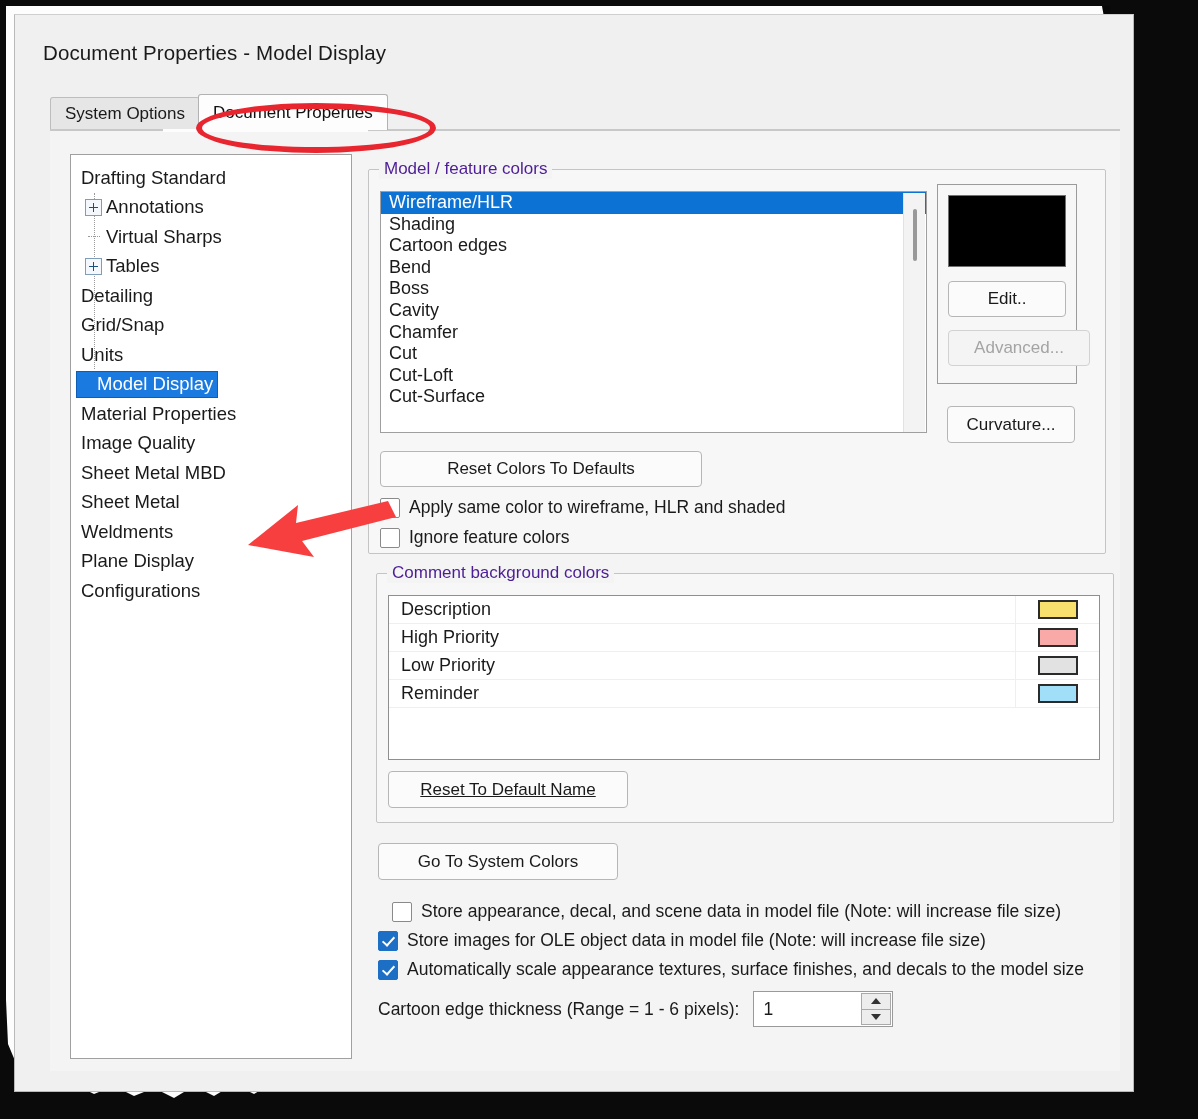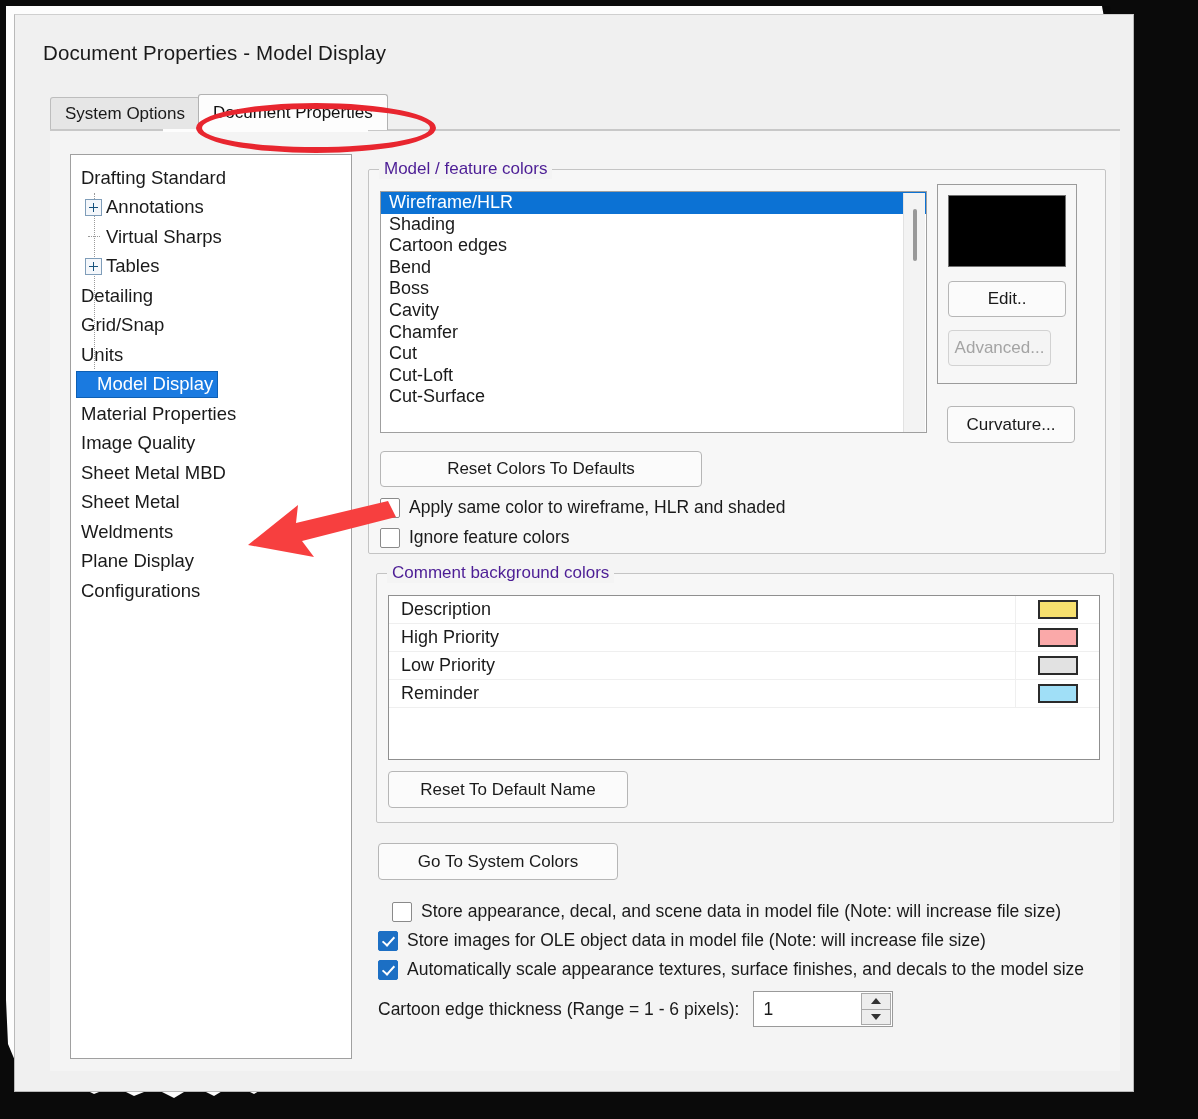--- a/index.html
+++ b/index.html
@@ -277,24 +277,24 @@
     color: #1a1a1a;
     display: flex;
     align-items: center;
     justify-content: center;
     white-space: nowrap;
     font-family: "Liberation Sans", sans-serif;
   }
   .btn.disabled { color: #a4a4a4; background: #f4f4f4; border-color: #d2d2d2; }
 
   #btn-edit     { position: absolute; left: 10px; top: 96px;  width: 118px; height: 36px; }
-  #btn-advanced { position: absolute; left: 10px; top: 145px; width: 103px; height: 36px; }
+  #btn-advanced { position: absolute; left: 10px; top: 145px; width: 142px; height: 36px; }
   #btn-curvature{ position: absolute; left: 578px; top: 236px; width: 128px; height: 37px; }
   #btn-reset-colors { position: absolute; left: 11px; top: 281px; width: 322px; height: 36px; }
-  #btn-reset-name   { position: absolute; left: 11px; top: 197px; width: 240px; height: 37px; }
+  #btn-reset-name   { position: absolute; left: 11px; top: 197px; width: 240px; height: 37px; text-decoration: underline; }
   #btn-gotosystem   { position: absolute; left: 10px; top: 694px; width: 240px; height: 37px; }
 
   .chkrow {
     position: absolute;
     display: flex;
     align-items: center;
     font-size: 17.5px;
     color: #1a1a1a;
     white-space: nowrap;
   }

